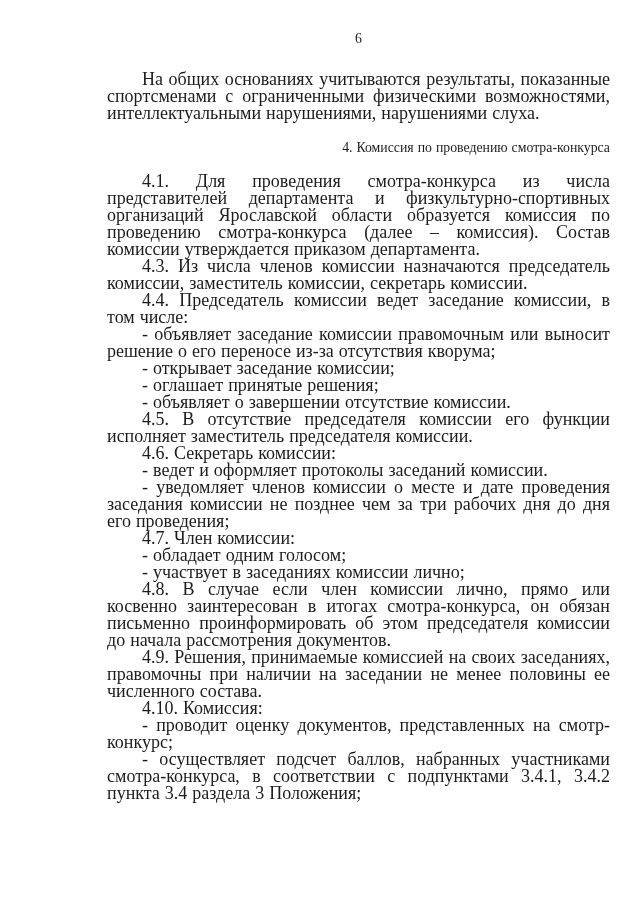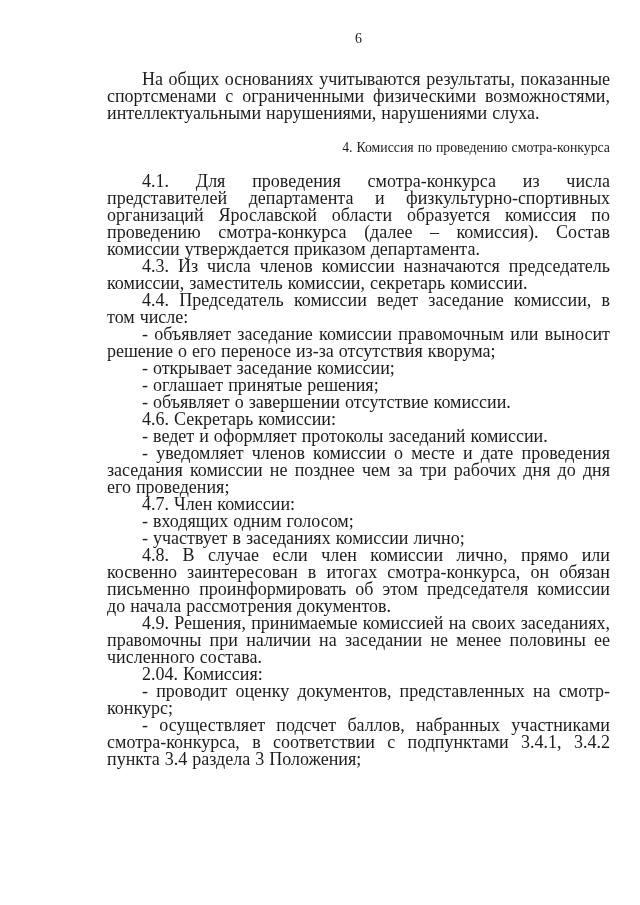--- a/index.html
+++ b/index.html
@@ -53,25 +53,26 @@
 
     <p class="heading">4. Комиссия по проведению смотра-конкурса</p>
 
     <p>4.1. Для проведения смотра-конкурса из числа представителей департамента и физкультурно-спортивных организаций Ярославской области образуется комиссия по проведению смотра-конкурса (далее – комиссия). Состав комиссии утверждается приказом департамента.</p>
     <p>4.3. Из числа членов комиссии назначаются председатель комиссии, заместитель комиссии, секретарь комиссии.</p>
     <p>4.4. Председатель комиссии ведет заседание комиссии, в том числе:</p>
     <p>- объявляет заседание комиссии правомочным или выносит решение о его переносе из-за отсутствия кворума;</p>
     <p>- открывает заседание комиссии;</p>
     <p>- оглашает принятые решения;</p>
     <p>- объявляет о завершении отсутствие комиссии.</p>
+    <p>4.5. В отсутствие председателя комиссии его функции исполняет заместитель председателя комиссии.</p>
     <p>4.6. Секретарь комиссии:</p>
     <p>- ведет и оформляет протоколы заседаний комиссии.</p>
     <p>- уведомляет членов комиссии о месте и дате проведения заседания комиссии не позднее чем за три рабочих дня до дня его проведения;</p>
     <p>4.7. Член комиссии:</p>
-    <p>- входящих одним голосом;</p>
+    <p>- обладает одним голосом;</p>
     <p>- участвует в заседаниях комиссии лично;</p>
     <p>4.8. В случае если член комиссии лично, прямо или косвенно заинтересован в итогах смотра-конкурса, он обязан письменно проинформировать об этом председателя комиссии до начала рассмотрения документов.</p>
     <p>4.9. Решения, принимаемые комиссией на своих заседаниях, правомочны при наличии на заседании не менее половины ее численного состава.</p>
-    <p>2.04. Комиссия:</p>
+    <p>4.10. Комиссия:</p>
     <p>- проводит оценку документов, представленных на смотр-конкурс;</p>
     <p>- осуществляет подсчет баллов, набранных участниками смотра-конкурса, в соответствии с подпунктами 3.4.1, 3.4.2 пункта 3.4 раздела 3 Положения;</p>
   </div>
 </div>
 
 </body></html>

